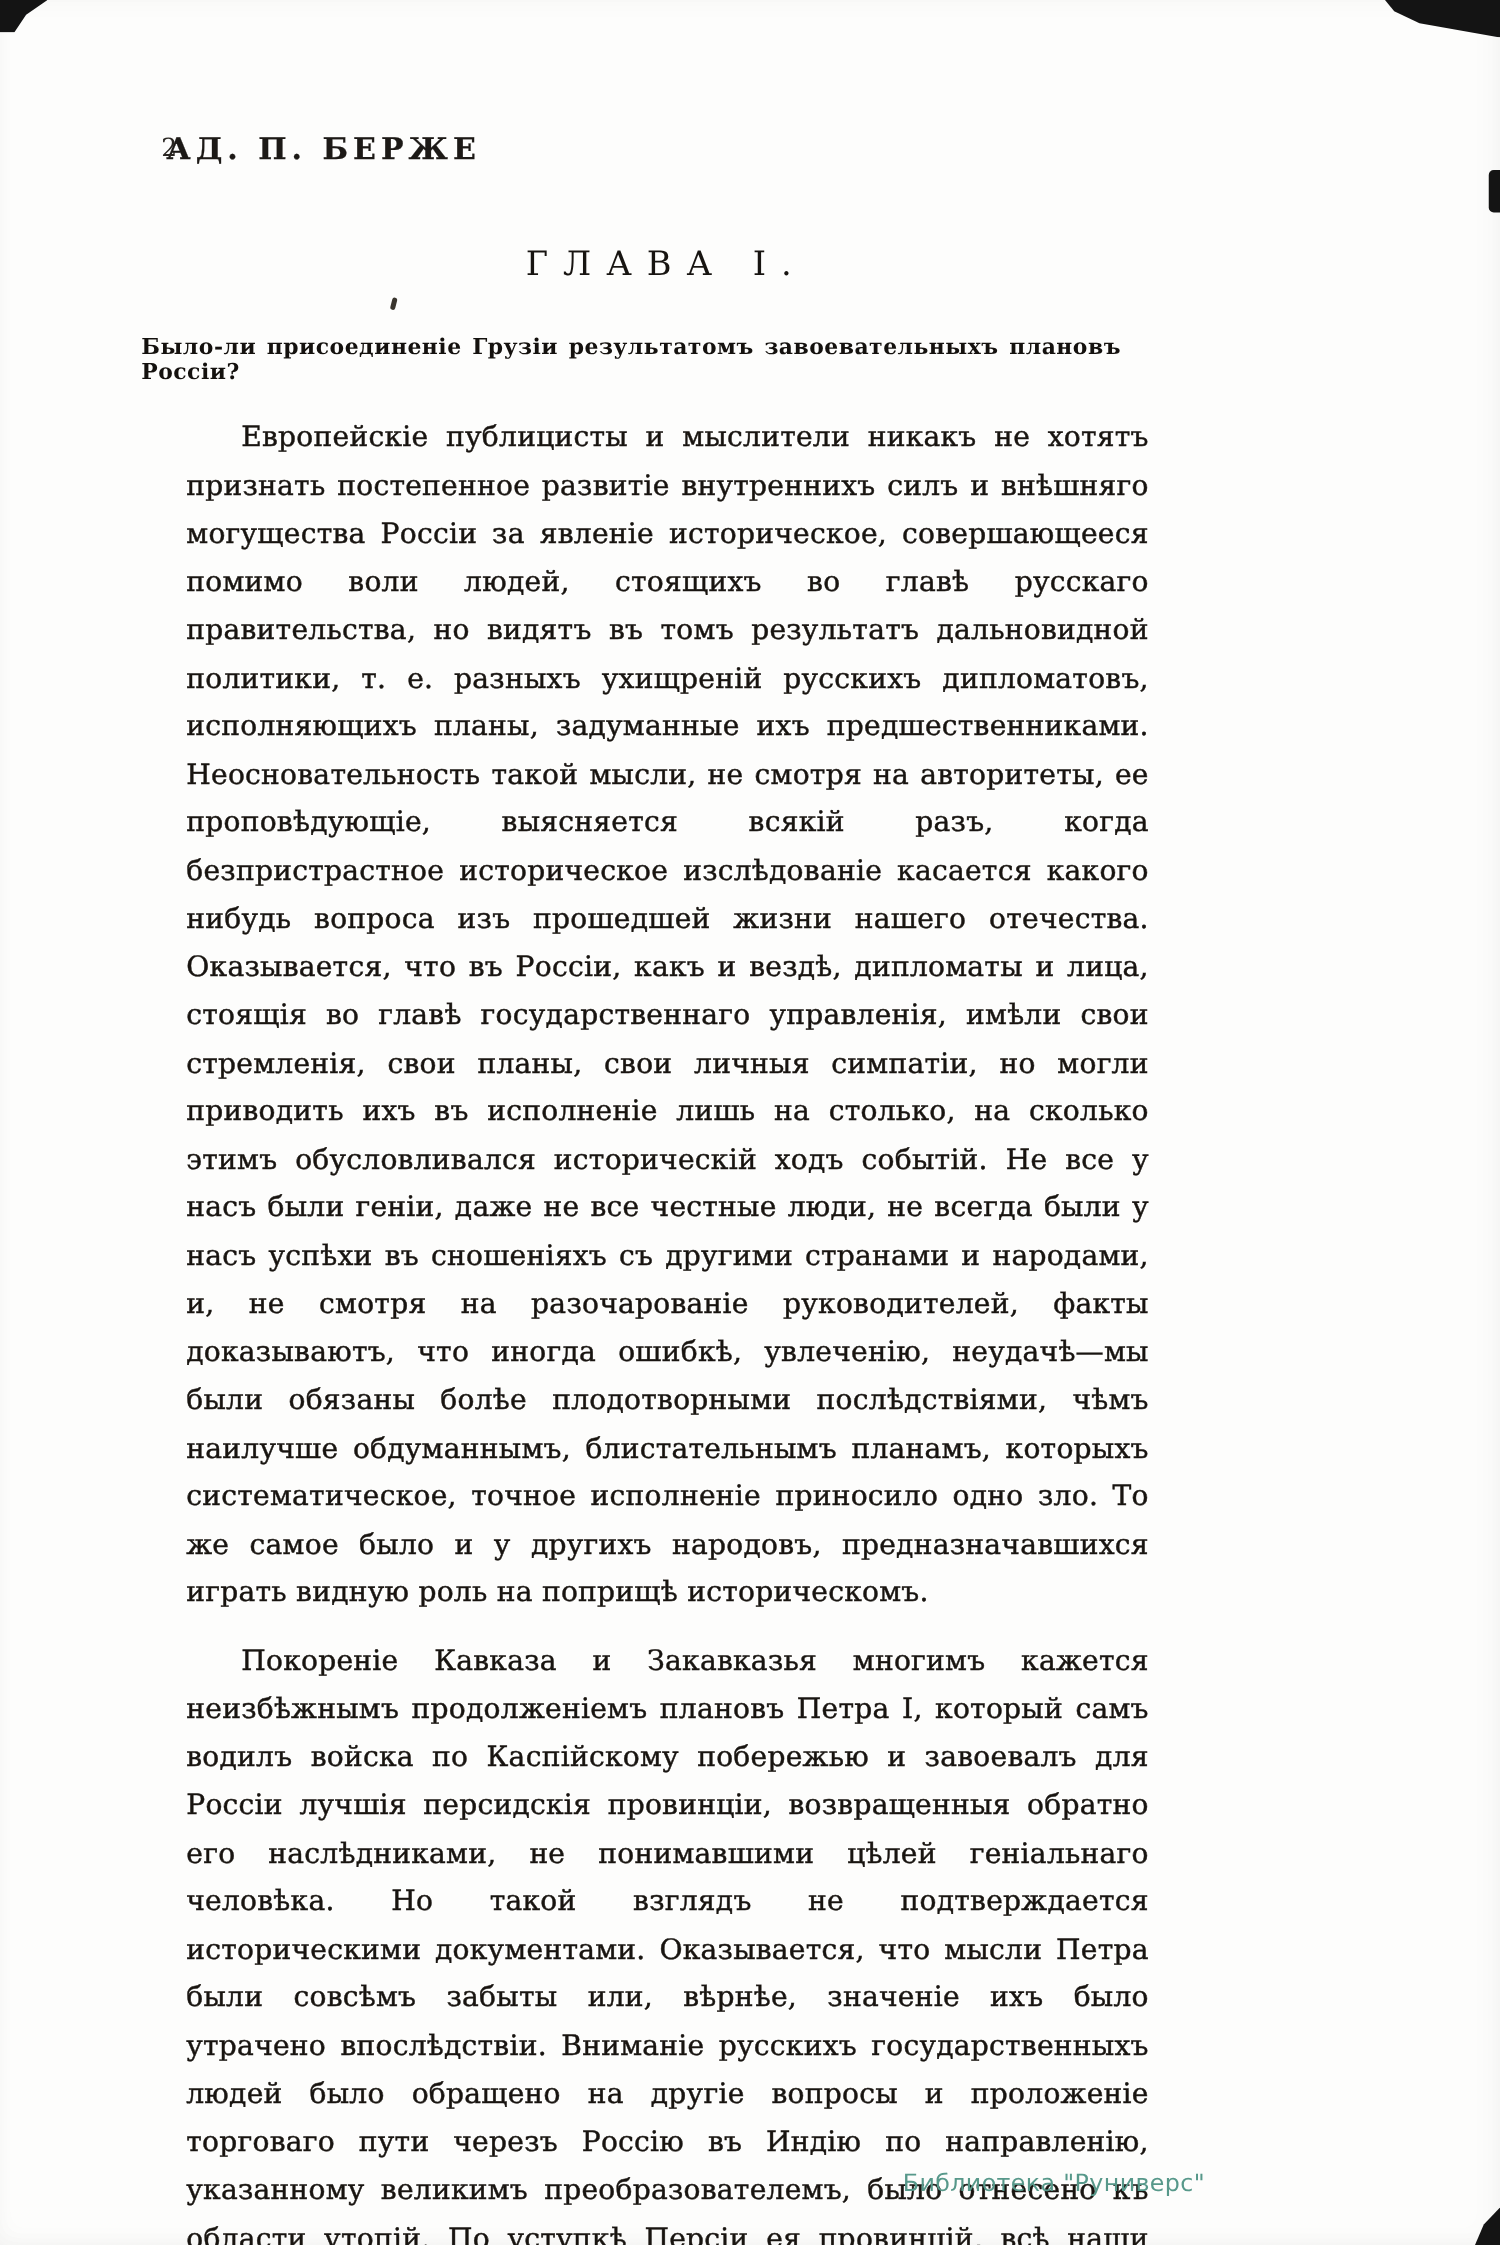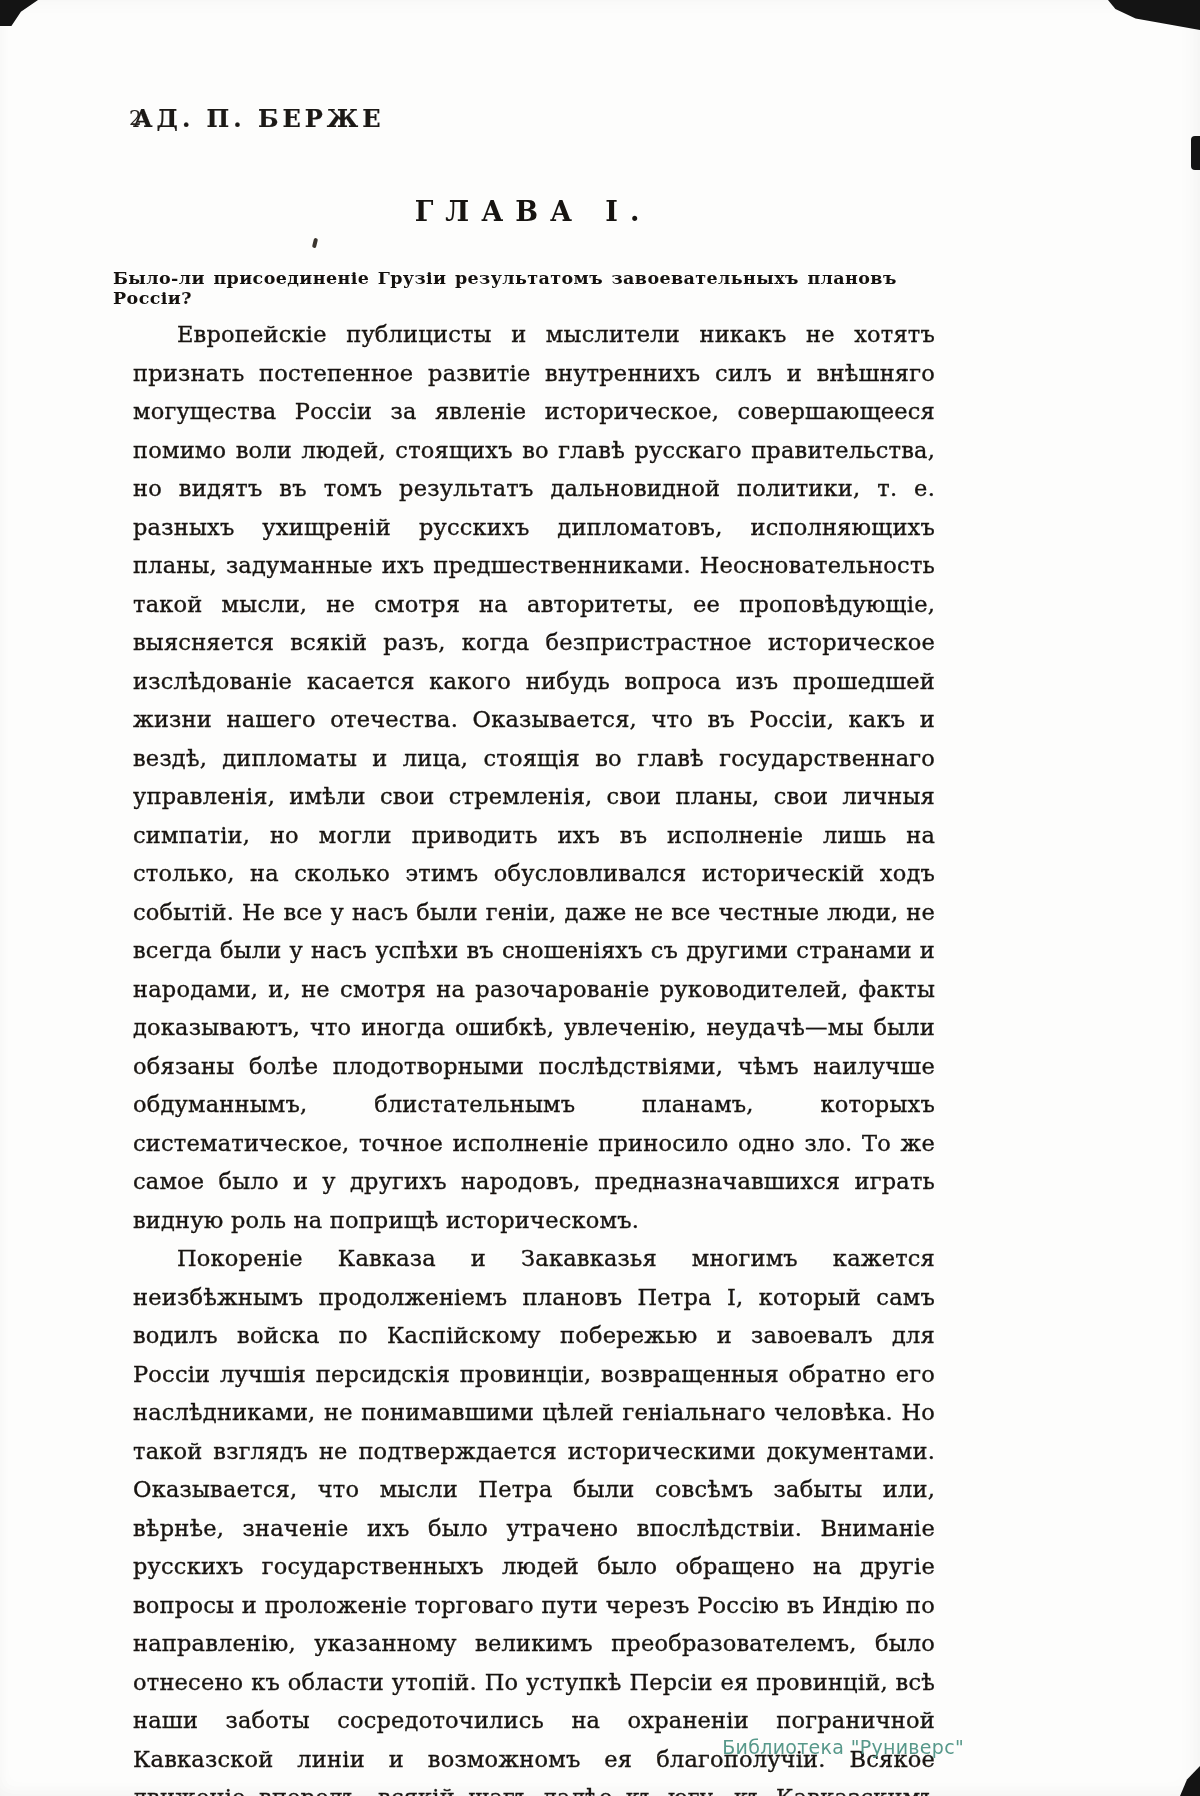--- a/index.html
+++ b/index.html
@@ -54,42 +54,42 @@
     display: block; text-align: left;
     font-size: 24px; font-weight: bold; letter-spacing: 4px;
     color: #1c1916;
     -webkit-text-stroke: 0.2px currentColor;
   }
 
   
   .chapter-title {
     position: absolute; top: 196px; left: 133px; width: 800px;
     text-align: center;
-    font-size: 27px; font-weight: bold; letter-spacing: 12px;
+    font-size: 27px; font-weight: normal; letter-spacing: 12px;
     color: #171411;
   }
   .chapter-subtitle {
     position: absolute; top: 268px; left: 113px; width: 840px;
     text-align: left;
     font-size: 17.5px; font-weight: bold; letter-spacing: 0.4px;
     word-spacing: 2px;
     color: #14110e;
   }
 
   
   .body-text {
     position: absolute; top: 315px; left: 133px; width: 802px;
     font-size: 22.5px; line-height: 38.5px;
     letter-spacing: 0.2px;
     text-align: justify;
     color: #181410;
     -webkit-text-stroke: 0.35px currentColor;
   }
   .body-text p {
-    margin: 0;
+    margin: 16px;
     text-indent: 44px;
   }
 
   
   .watermark {
     position: absolute; right: 236px; top: 1736px;
     font-family: "DejaVu Sans", sans-serif;
     font-size: 19px;
     color: #57988a;
     letter-spacing: 0.3px;

